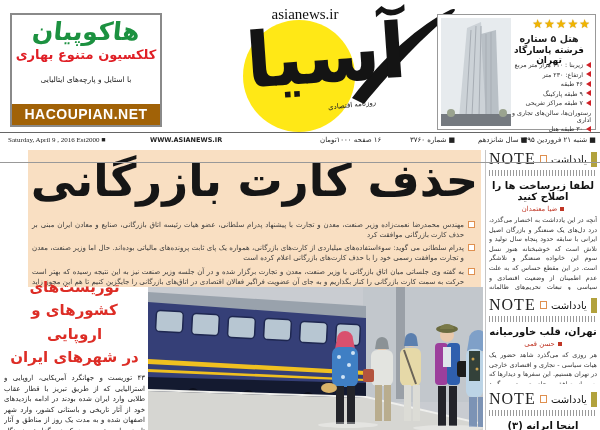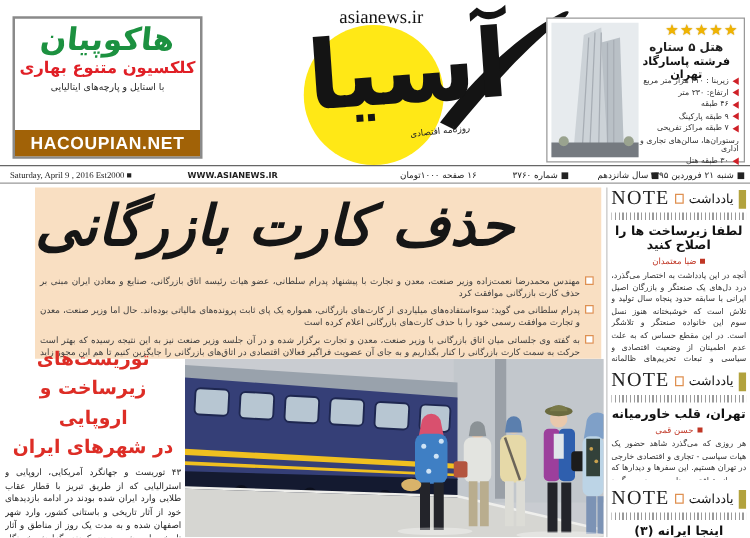--- a/index.html
+++ b/index.html
@@ -3,21 +3,21 @@
 <meta charset="utf-8">
 <style>
   html,body{margin:0;padding:0;background:#fff;}
   .page{position:relative;width:600px;height:430px;background:#fff;overflow:hidden;
         font-family:"DejaVu Sans",sans-serif;}
   
   .had{position:absolute;left:10px;top:13px;width:152px;height:114px;border:2px solid #8a8a8a;
        background:#fff;text-align:center;box-sizing:border-box;}
   .had-brand{font-size:25px;font-weight:bold;color:#1c9140;margin-top:2px;transform:skewX(-6deg);}
   .had-line1{font-size:13px;font-weight:bold;color:#e01f26;margin-top:1px;}
-  .had-line2{font-size:7.5px;color:#222;margin-top:3px;}
+  .had-line2{font-size:7.5px;color:#222;margin-top:13px;}
   .had-line3{font-size:8px;font-weight:bold;color:#e01f26;margin-top:1px;}
   .had-phone{font-size:10px;font-weight:bold;color:#111;margin-top:2px;
              display:flex;align-items:center;justify-content:center;gap:5px;}
   .had-phone i{display:inline-block;width:10px;height:7px;background:#111;}
   .had-site{position:absolute;left:0;bottom:0;width:100%;height:21px;background:#a16207;
             color:#fff;font-weight:bold;font-size:14px;line-height:21px;letter-spacing:.5px;
             font-family:"Liberation Sans",sans-serif;}
   
   .mast-site{position:absolute;left:230px;top:6px;width:150px;text-align:center;
              font-family:"Liberation Serif",serif;font-size:15px;color:#111;}
@@ -37,33 +37,33 @@
   .hotel-t1{position:absolute;right:6px;top:18px;width:80px;font-size:9.5px;font-weight:bold;
             color:#222;text-align:center;}
   .hotel-t2{position:absolute;right:2px;top:30px;width:88px;font-size:9px;font-weight:bold;
             color:#111;text-align:center;}
   .hotel-list{position:absolute;right:4px;top:46px;width:86px;direction:rtl;}
   .hotel-item{display:flex;align-items:center;gap:3px;font-size:6.3px;color:#333;
               margin-bottom:2.5px;justify-content:flex-start;}
   .tri{width:0;height:0;border-top:3px solid transparent;border-bottom:3px solid transparent;
        border-right:5px solid #cf2027;flex:0 0 auto;}
   
-  .dateline{position:absolute;left:0;top:132px;width:600px;height:15px;
+  .dateline{position:absolute;left:0;top:132px;width:600px;height:31px;
             border-top:1px solid #666;border-bottom:1px solid #999;z-index:4;box-sizing:border-box;}
   .dl{position:absolute;top:3px;font-size:7px;color:#222;white-space:nowrap;}
   .dl-en{left:8px;font-family:"Liberation Serif",serif;}
   .dl-web{left:150px;font-weight:bold;font-size:6.5px;}
   .dl-price{left:320px;direction:rtl;}
   .dl-issue{left:410px;direction:rtl;}
   .dl-year{left:478px;direction:rtl;}
   .dl-date{right:4px;direction:rtl;}
   
   .lead{position:absolute;left:28px;top:150px;width:453px;height:137px;background:#f9dfc2;}
-  .lead-h{margin-top:1px;text-align:left;font-size:45px;font-weight:bold;color:#161616;
-          letter-spacing:-1px;line-height:1.35;font-style:italic;}
+  .lead-h{margin-top:1px;text-align:center;font-size:45px;font-weight:bold;color:#161616;
+          letter-spacing:-1px;line-height:1.35;}
   .lead-bullets{position:absolute;left:4px;right:6px;top:70px;direction:rtl;}
   .lead-bullet{display:flex;gap:4px;margin-bottom:3px;align-items:flex-start;}
   .bsq{flex:0 0 auto;width:5px;height:5px;border:1px solid #df9050;background:#fff;margin-top:1px;}
   .btext{font-size:7px;color:#3a3a3a;line-height:1.45;text-align:justify;}
   
   .tour{position:absolute;left:4px;top:276px;width:141px;direction:rtl;}
   .tour-h{color:#dd2d26;font-weight:bold;font-size:15px;text-align:center;line-height:1.55;}
   .tour-b{margin-top:4px;font-size:7px;color:#222;line-height:1.5;text-align:justify;
           height:108px;overflow:hidden;}
   
@@ -174,21 +174,21 @@
       <div class="lead-bullet">
           <span class="bsq"></span>
           <span class="btext">به گفته وی جلساتی میان اتاق بازرگانی با وزیر صنعت، معدن و تجارت برگزار شده و در آن جلسه وزیر صنعت نیز به این نتیجه رسیده که بهتر است حرکت به سمت کارت بازرگانی را کنار بگذاریم و به جای آن عضویت فراگیر فعالان اقتصادی در اتاق‌های بازرگانی را جایگزین کنیم تا هم این مجوز زاید حذف شود و هم امکان کنترل و نظارت در فعالیت‌های اقتصادی فراهم شود</span>
         </div>
     </div>
   </div>
 
   <div class="tour">
     <div class="tour-h">
       <div>توریست‌های</div>
-      <div>زیرساخت و اروپایی</div>
+      <div>کشورهای و اروپایی</div>
       <div>در شهرهای ایران</div>
     </div>
     <div class="tour-b">۴۳ توریست و جهانگرد آمریکایی، اروپایی و استرالیایی که از طریق تبریز با قطار عقاب طلایی وارد ایران شده بودند در ادامه بازدیدهای خود از آثار تاریخی و باستانی کشور، وارد شهر اصفهان شده و به مدت یک روز از مناطق و آثار تاریخی این شهر دیدن کردند. گزارش خبرنگار آسیا حاکیست، از جمله آثار تاریخی و مناطقی که در جریان سفر توریست‌های خارجی در اصفهان مورد بازدید قرار گرفت باید به کلیسای وانک محله جلفا و میدان نقش جهان اشاره کرد. شهر اصفهان دارای آثار تاریخی متنوع است که تعدادی از آنها به ثبت جهانی رسیده و در تبریز سال جاری ۶۰ هزار</div>
   </div>
 
   <div class="photo">
     <svg width="335" height="143" viewBox="0 0 335 143">
       <rect width="335" height="143" fill="#c9ccd1"></rect>
       <rect x="215" y="0" width="120" height="115" fill="#c2c7cc"></rect>
       <rect x="248" y="0" width="9" height="112" fill="#9aa0a7"></rect>

